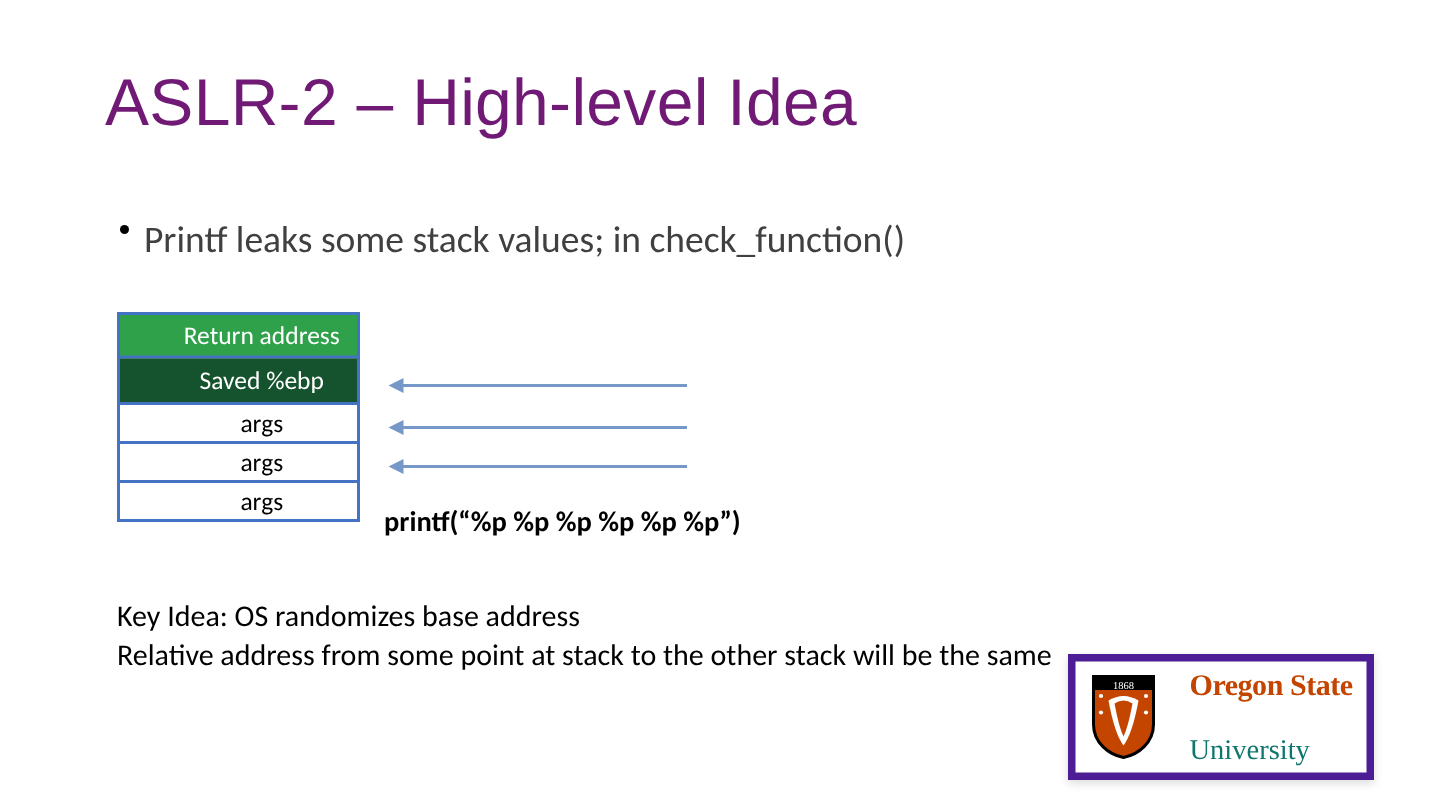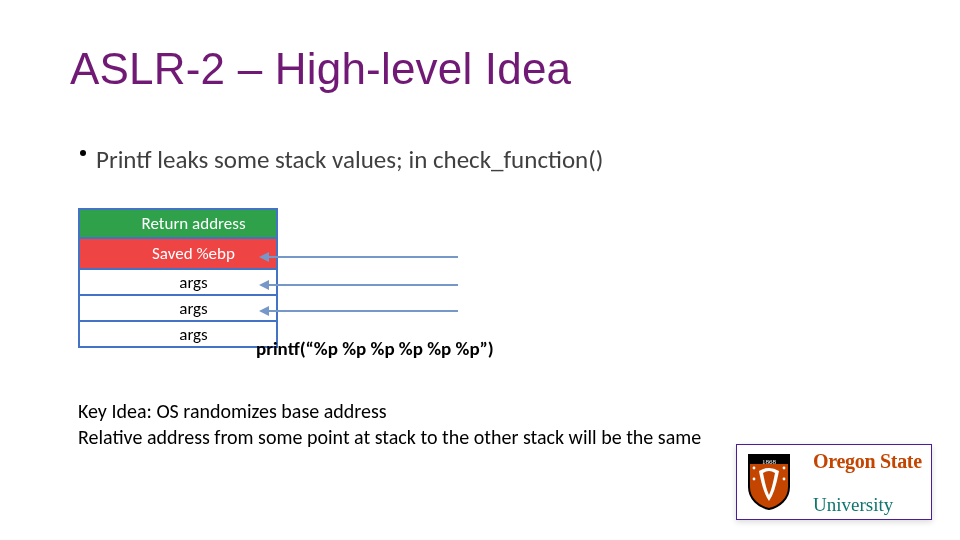--- a/index.html
+++ b/index.html
@@ -49,38 +49,38 @@
   }
   
   .stack {
     position: absolute;
     left: 78px;
     top: 208px;
     width: 178px;
   }
   .cell {
     box-sizing: border-box;
-    width: 200px;
+    width: 162px;
     text-align: center;
     font-family: Calibri, "Segoe UI", Arial, sans-serif;
     color: #fff;
     font-size: 17px;
     line-height: 1;
     padding-left: 31px;
   }
   .cell.retaddr {
     background: #2fa14a; 
     border: 2px solid #4472c4;
     height: 31px;
     display: flex;
     align-items: center;
     justify-content: center;
   }
   .cell.ebp {
-    background: #ef4444; 
+    background: #14532d; 
     border: 2px solid #4472c4;
     border-top: none;
     height: 31px;
     display: flex;
     align-items: center;
     justify-content: center;
   }
   .cell.args {
     background: #fff;
     color: #000;
@@ -130,26 +130,26 @@
     top: 398px;
     right: 60px;
     font-family: Calibri, "Segoe UI", Arial, sans-serif;
     font-size: 20px;
     color: #000;
     line-height: 1.32;
   }
   
   .logo-wrap {
     position: absolute;
-    right: 28px;
+    right: 44px;
     bottom: 20px;
     width: 194px;
     height: 74px;
     background: #fff;
-    border: 1px solid #4c1d95;
+    border: 5px solid #4c1d95;
     box-shadow: 0 2px 6px rgba(0,0,0,0.15);
     display: flex;
     align-items: center;
   }
   .logo-crest {
     width: 48px;
     height: 58px;
     margin-left: 8px;
     flex: 0 0 auto;
   }

